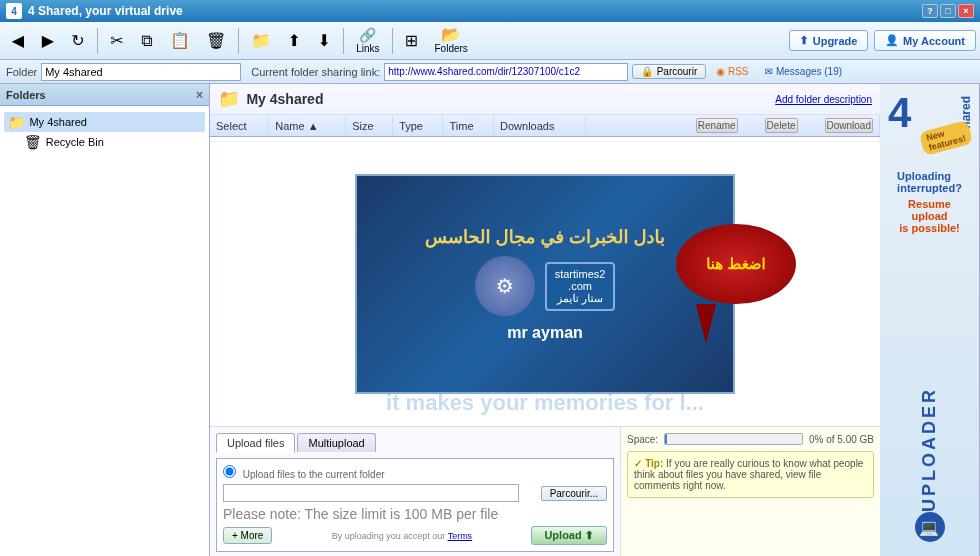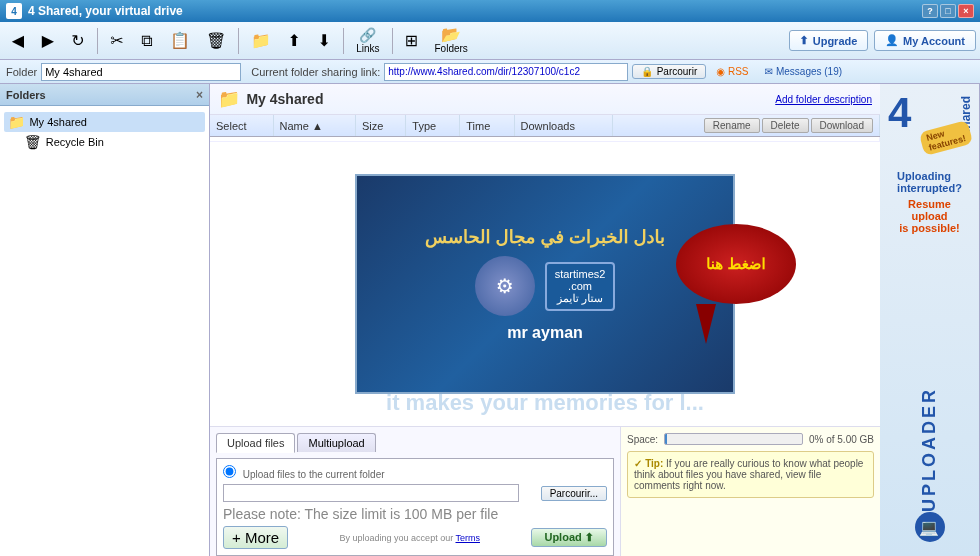--- a/index.html
+++ b/index.html
@@ -221,22 +221,22 @@
       border-right: 1px solid #eef;
       padding: 2px 6px;
     }
     .action-btns-header {
       display: flex; gap: 2px; justify-content: flex-end;
     }
     .action-btn-sm {
       background: linear-gradient(to bottom, #f0f0f0, #d8d8d8);
       border: 1px solid #aaa;
       border-radius: 2px;
-      padding: 1px 8px;
-      font-size: 10px; cursor: pointer; color: #555;
+      padding: 1px 1px;
+      font-size: 10px; cursor: pointer; color: #555; margin-left: 25px;
     }
 
     
     #image-area {
       flex: 1;
       display: flex;
       align-items: center;
       justify-content: center;
       position: relative;
       overflow: hidden;
@@ -360,21 +360,21 @@
     .size-note { font-size: 14px; color: #888; margin-bottom: 4px; }
     .upload-footer {
       display: flex; align-items: center; justify-content: space-between;
     }
     .more-btn {
       display: flex; align-items: center; gap: 3px;
       padding: 2px 8px;
       border: 1px solid #88aacc;
       border-radius: 3px;
       background: linear-gradient(to bottom, #f0f8f0, #d4ecd4);
-      cursor: pointer; font-size: 15px;
+      cursor: pointer; font-size: 10px;
     }
     .upload-btn {
       display: flex; align-items: center; gap: 3px;
       padding: 2px 12px;
       border: 1px solid #88aacc;
       border-radius: 3px;
       background: linear-gradient(to bottom, #e8f8e8, #a8d8a8);
       cursor: pointer; font-size: 11px; font-weight: bold; color: #226622;
     }
     .tos-text { font-size: 9px; color: #888; text-align: center; }

